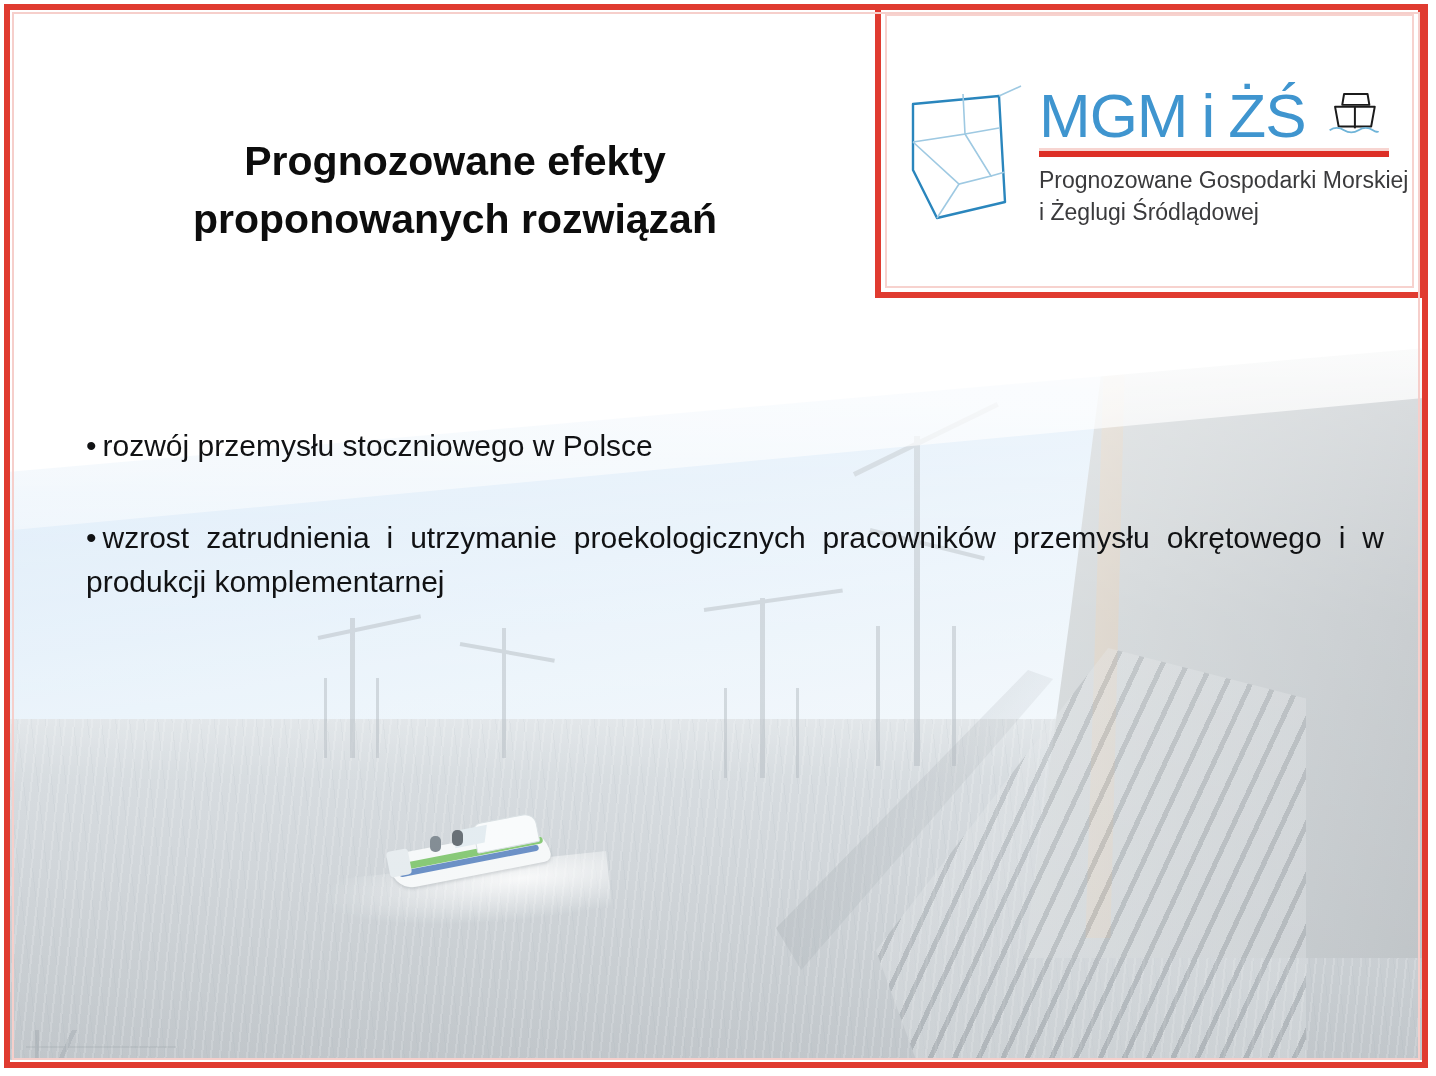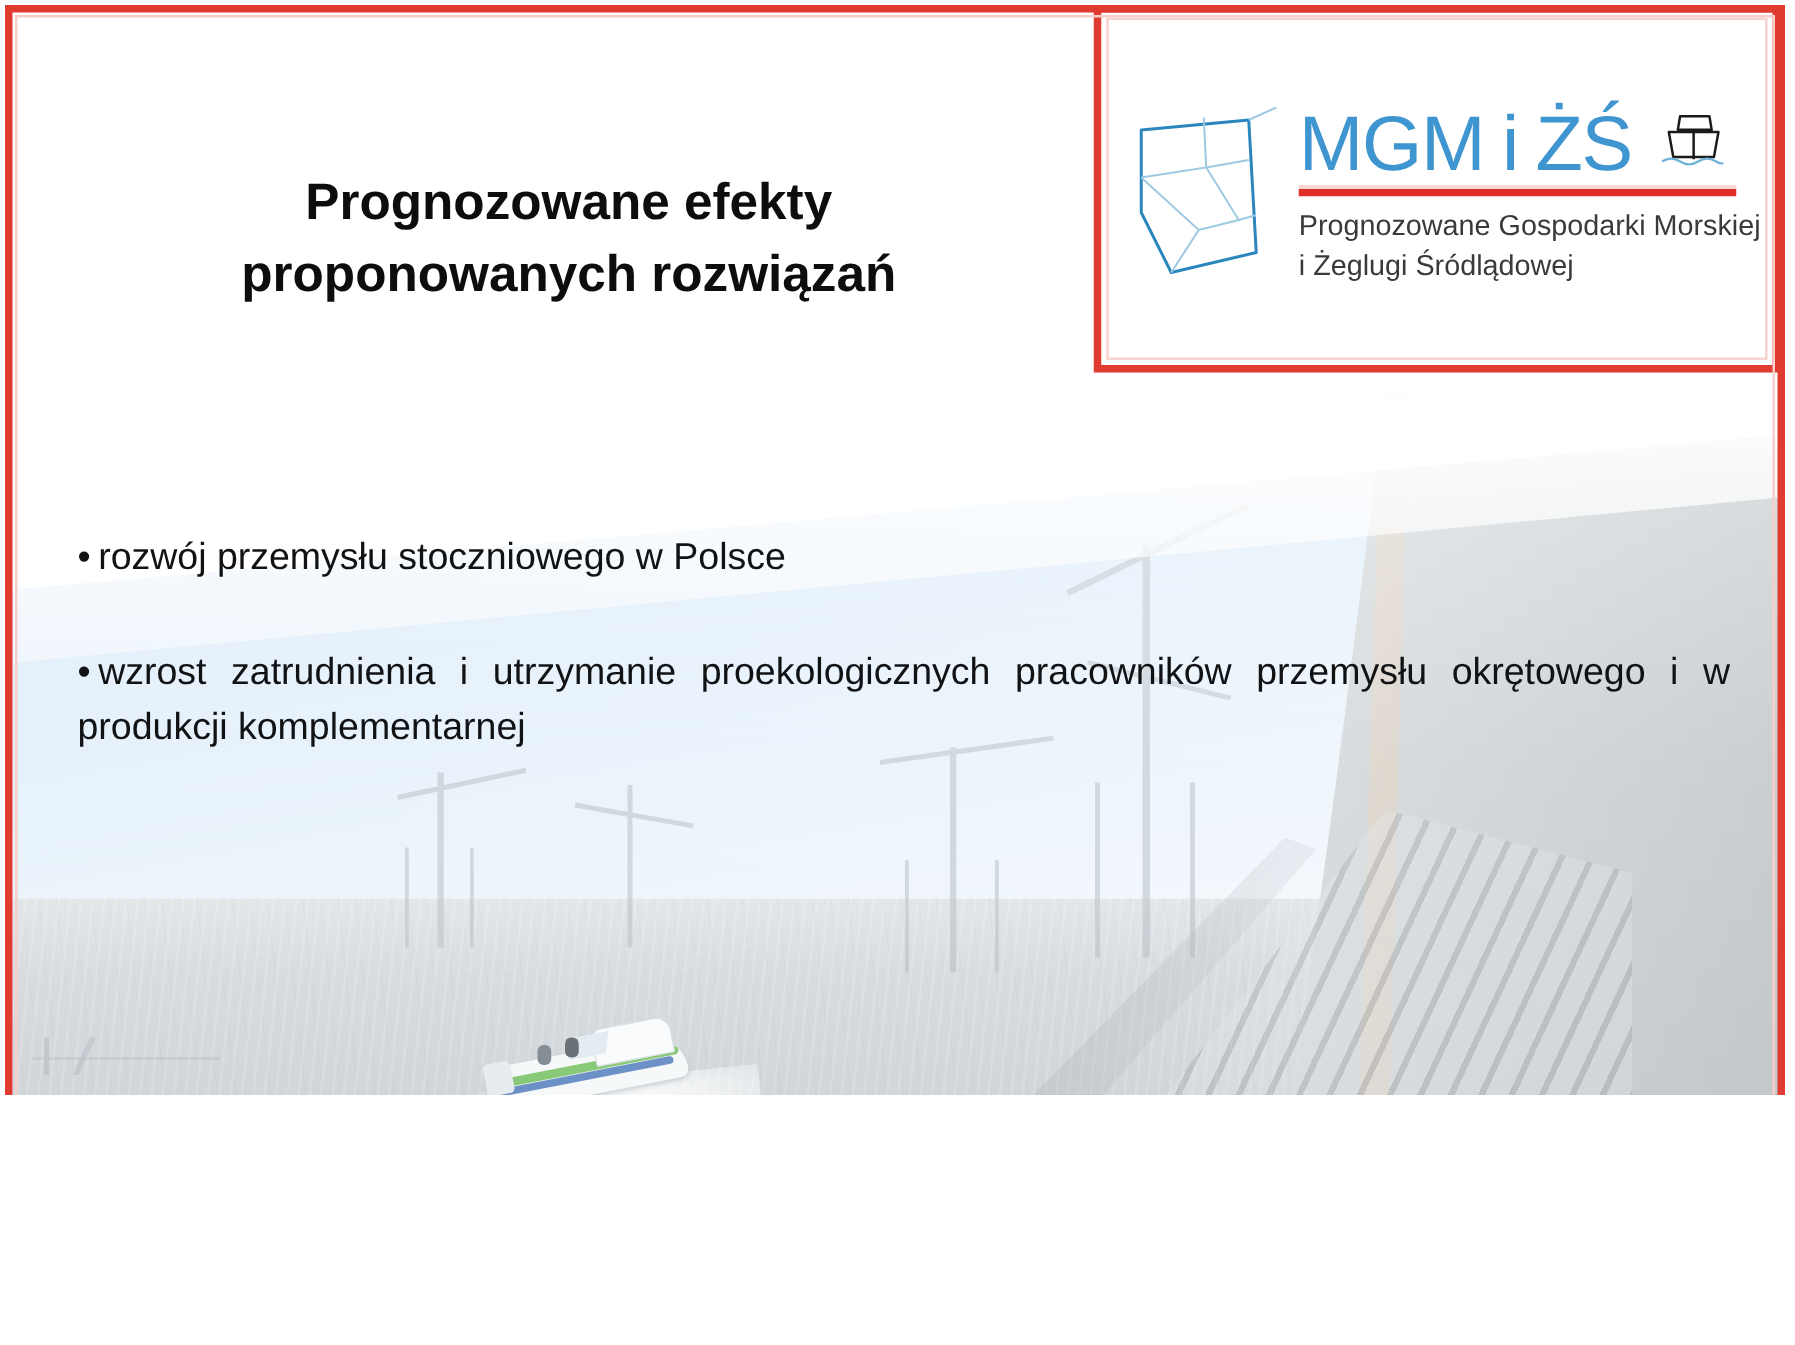--- a/index.html
+++ b/index.html
@@ -6,21 +6,21 @@
     margin: 0;
     padding: 0;
     background: #ffffff;
   }
   body {
     font-family: "Liberation Sans", sans-serif;
   }
   .slide {
     position: relative;
     width: 1436px;
-    height: 876px;
+    height: 1076px;
     overflow: hidden;
     background: #ffffff;
   }
 
   
   .frame-outer {
     position: absolute;
     left: 4px; top: 4px;
     width: 1424px; height: 1064px;
     border: 6px solid #e03b30;
@@ -232,21 +232,21 @@
   .body {
     position: absolute;
     left: 62px; top: 424px;
     width: 1322px;
     z-index: 30;
     font-family: "Liberation Sans", sans-serif;
     font-size: 30px;
     line-height: 1.47;
     color: #111214;
   }
-  .bullet { margin-bottom: 48px; text-align: justify; }
+  .bullet { margin-bottom: 48px; text-align: justify; margin-left: 24px; }
   .bullet:last-child { margin-bottom: 0; }
   .bullet.nojust { text-align: left; }
   .bullet .dot { margin-right: 6px; }
 
   
   .watermark {
     position: absolute; z-index: 20;
     left: 26px; bottom: 16px;
     width: 150px; height: 30px;
     opacity: 0.16;

